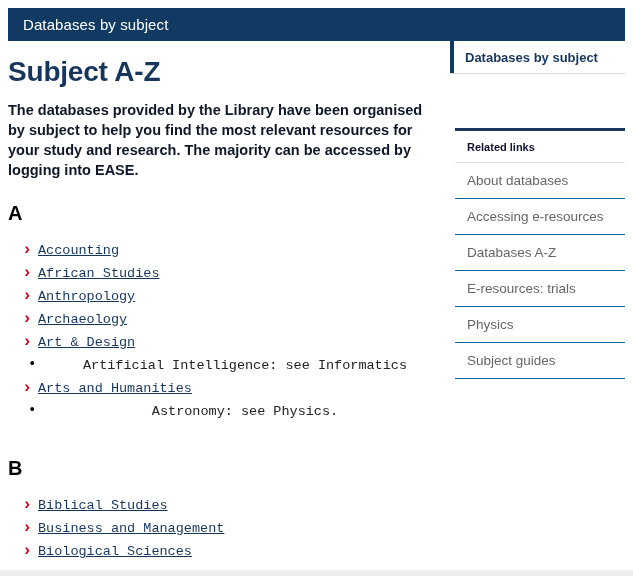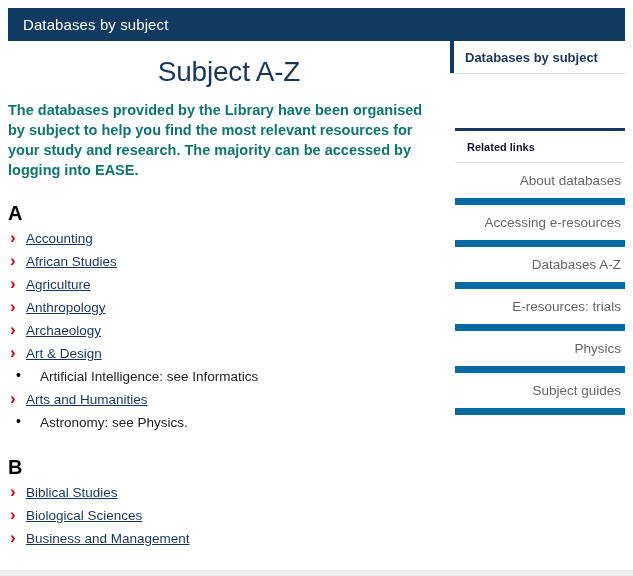--- a/index.html
+++ b/index.html
@@ -55,47 +55,47 @@
     top: 0;
     width: 183px;
   }
 
   
   #page-title {
     margin: 0;
     padding: 15px 0 0 8px;
     font-size: 28px;
     line-height: 32px;
-    font-weight: normal;
+    font-weight: bold;
     color: #17365d;
     letter-spacing: -0.2px;
-    text-align: center;
   }
   #intro-text {
     margin: 0;
     padding: 12px 12px 0 8px;
     font-size: 14.5px;
     line-height: 20px;
     font-weight: bold;
-    color: #0f766e;
+    color: #0f172a;
   }
 
   .letter-heading {
     margin: 0;
     padding: 22px 0 3px 8px;
     font-size: 20px;
     line-height: 22px;
     font-weight: bold;
     color: #000000;
   }
 
   ul.az-list {
     list-style: none;
-    margin: 0;
+    margin: 12px;
     padding: 0 0 0 8px;
+    font-family: Liberation Mono, monospace;
   }
   ul.az-list li {
     position: relative;
     font-size: 13.5px;
     line-height: 17px;
     padding: 3px 0 3px 18px;
     color: #222222;
   }
   
   ul.az-list li.link-item::before {
@@ -104,20 +104,21 @@
     left: 2px;
     top: 1px;
     color: #d0021b;
     font-size: 17px;
     line-height: 19px;
     font-weight: bold;
   }
   
   ul.az-list li.plain-item {
     padding-left: 32px;
+    text-align: center;
   }
   ul.az-list li.plain-item::before {
     content: "\2022";
     position: absolute;
     left: 8px;
     top: 2px;
     color: #000000;
     font-size: 14px;
     line-height: 17px;
   }
@@ -165,22 +166,21 @@
     font-weight: bold;
     color: #111133;
     border-bottom: 1px solid #e2e2e2;
   }
   #related-links ul {
     list-style: none;
     margin: 0;
     padding: 0;
   }
   #related-links ul li {
-    border-bottom: 7px solid #0369a1;
-    text-align: right;
+    border-bottom: 1px solid #0369a1;
   }
   #related-links ul li a {
     display: block;
     padding: 10px 4px 10px 12px;
     font-size: 13.5px;
     color: #666666;
     text-decoration: none;
     white-space: nowrap;
   }
 
@@ -204,33 +204,32 @@
 <div id="content-wrap">
 
   <div id="main-col">
     <h1 id="page-title">Subject A-Z</h1>
     <p id="intro-text">The databases provided by the Library have been organised by subject to help you find the most relevant resources for your study and research. The majority can be accessed by logging into EASE.</p>
     <div id="az-sections">
         <h2 class="letter-heading">A</h2>
         <ul class="az-list">
           <li class="link-item"><a href="#">Accounting</a></li>
           <li class="link-item"><a href="#">African Studies</a></li>
-          <li class="link-item"><a href="#">Agriculture</a></li>
           <li class="link-item"><a href="#">Anthropology</a></li>
           <li class="link-item"><a href="#">Archaeology</a></li>
           <li class="link-item"><a href="#">Art &amp; Design</a></li>
           <li class="plain-item"><span class="plain-label">Artificial Intelligence: see Informatics</span></li>
           <li class="link-item"><a href="#">Arts and Humanities</a></li>
           <li class="plain-item"><span class="plain-label">Astronomy: see Physics.</span></li>
         </ul>
         <h2 class="letter-heading">B</h2>
         <ul class="az-list">
           <li class="link-item"><a href="#">Biblical Studies</a></li>
+          <li class="link-item"><a href="#">Business and Management</a></li>
           <li class="link-item"><a href="#">Biological Sciences</a></li>
-          <li class="link-item"><a href="#">Business and Management</a></li>
         </ul>
       </div>
   </div>
 
   <div id="side-col">
 
     <div id="tab-strip">
       <div class="tab-active">
         <span class="tab-label">Databases by subject</span>
       </div>

